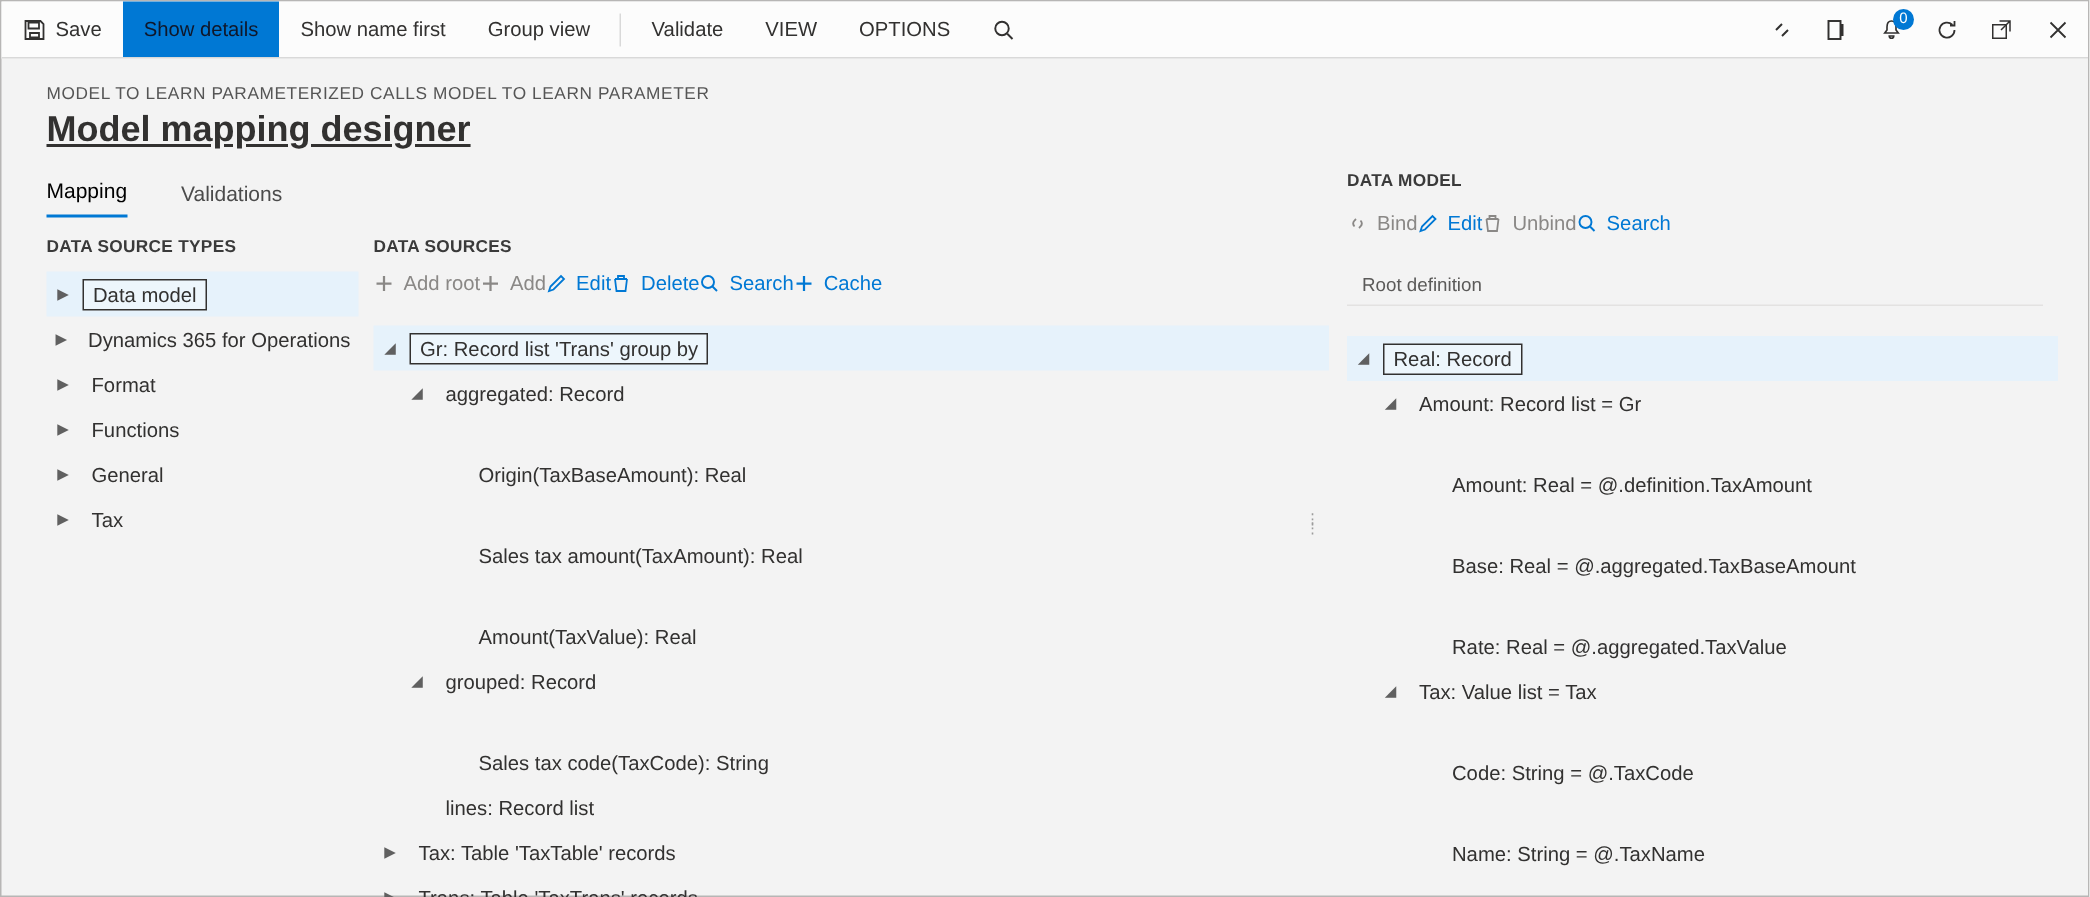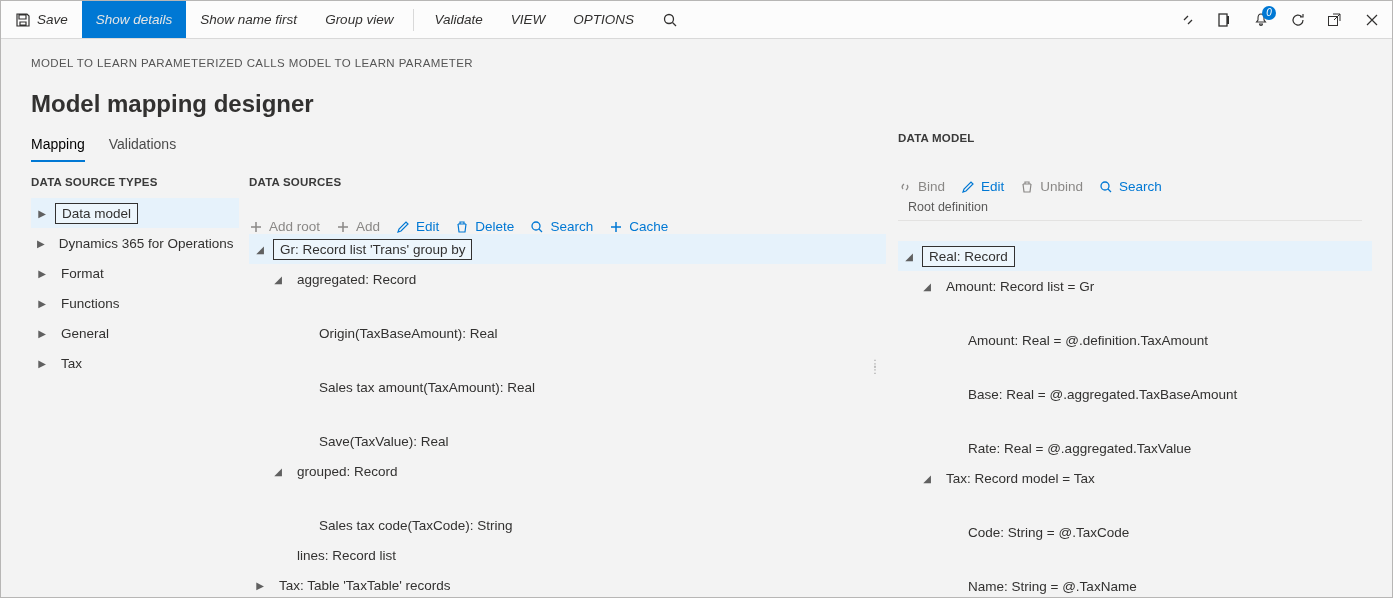--- a/index.html
+++ b/index.html
@@ -12,43 +12,43 @@
     background: #f3f3f3;
     overflow: hidden;
   }
   .app { display: flex; flex-direction: column; width: 100%; height: 100%; background: #f3f3f3; border: 1px solid #b7b6b5; }
 
   
   .cmdbar {
     display: flex; align-items: center;
     height: 38px; background: #fcfcfc;
     border-bottom: 1px solid #d9d9d9;
-    font-size: 13.5px; color: #323130; font-style: italic;
+    font-size: 13.5px; color: #323130;
   }
   .cmd-item {
     display: flex; align-items: center; gap: 6px;
     padding: 0 14px; height: 100%;
     cursor: pointer; white-space: nowrap;
   }
-  .cmd-item.hl { background: #0078d4; color: #e5e5e5; }
+  .cmd-item.hl { background: #0078d4; color: #0f172a; }
   .cmd-spacer { flex: 1; }
   .cmd-icon { display:inline-flex; align-items:center; justify-content:center; width:16px; height:16px; }
   .badge {
     position:absolute; top:-6px; right:-6px;
     background:#0078d4; color:#fff; border-radius:8px;
     min-width:14px; height:14px; font-size:10px; line-height:14px;
     text-align:center; padding:0 3px;
   }
   .ic-wrap { position:relative; display:inline-flex; align-items:center; justify-content:center; width:18px; }
 
   
   .headerzone { padding: 18px 30px 0 30px; }
   .breadcrumb { font-size: 11.5px; letter-spacing: 0.4px; color: #555; }
-  .pagetitle { font-size: 24px; font-weight: 600; margin-top: 21px; }
-  .tabs { display:flex; gap:24px; margin-top: 12px; }
+  .pagetitle { font-size: 24px; font-weight: 600; margin-top: 4px; text-decoration: underline; }
+  .tabs { display:flex; gap:36px; margin-top: 12px; align-items: flex-end; }
   .tab { font-size: 14px; padding: 6px 0 8px 0; cursor:pointer; color:#4b4b4b; }
   .tab.active { color:#000; border-bottom: 2px solid #0078d4; font-weight:400; }
 
   
   .cols { display:flex; flex:1; min-height:0; }
   .col { padding: 8px 0 0 0; }
   .col1 { width: 238px; padding-left: 30px; }
   .col2 { flex: 1; padding-left: 0; position:relative; }
   .col3 { width: 506px; padding-left: 12px; padding-right: 20px; border-left:0; }
   .sec-head { font-size: 11.5px; font-weight: 600; letter-spacing: 0.2px; margin: 6px 0 10px 0; color:#3a3a3a; }
@@ -64,21 +64,21 @@
   }
   .node .toggle { width:10px; text-align:center; color:#606060; font-size:10px; }
   .node .label { padding: 2px 6px; }
   .node.sel .label { border:1px solid #323130; background:#edf6fc; }
   .node.hilite { background:#e6f2fb; }
   .indent-1 { padding-left: 6px; }
   .indent-2 { padding-left: 24px; }
   .indent-3 { padding-left: 46px; margin-top: 24px; }
 
   
-  .toolbar { display:flex; gap:16px; align-items:flex-end; height:36px; padding-left:10px; }
+  .toolbar { display:flex; gap:0; align-items:flex-start; height:36px; padding-left:10px; }
   .tbtn { display:flex; align-items:center; gap:6px; color:#0078d4; cursor:pointer; font-size:13.5px; }
   .tbtn.disabled { color:#8a8886; cursor:default; }
   .tbtn svg { width:14px; height:14px; }
   .subhead { font-size:12.5px; color:#5b5a59; margin: 6px 0 0 10px; }
   .hline { border-bottom:1px solid #e3e2e1; margin:6px 10px 2px 0; }
 
   .midgrip {
     position:absolute; right:6px; top:200px; display:flex; flex-direction:column; gap:2px; color:#9c9c9c;
   }
   .midgrip span { font-size:10px; line-height:4px; }
@@ -297,21 +297,21 @@
                     </li>
                   <li>
                       <div class="node indent-3">
                         <span class="toggle"></span>
                         <span class="label">Sales tax amount(TaxAmount): Real</span>
                       </div>
                     </li>
                   <li>
                       <div class="node indent-3">
                         <span class="toggle"></span>
-                        <span class="label">Save(TaxValue): Real</span>
+                        <span class="label">Amount(TaxValue): Real</span>
                       </div>
                     </li>
                 </ul>
               </li>
               <li>
                   <div class="node indent-2">
                     <span class="toggle">◢</span>
                     <span class="label">grouped: Record</span>
                   </div>
                 <ul>
@@ -413,21 +413,21 @@
                       <div class="node indent-3">
                         <span class="toggle"></span>
                         <span class="label">Rate: Real = @.aggregated.TaxValue</span>
                       </div>
                     </li>
                 </ul>
               </li>
               <li>
                   <div class="node indent-2">
                     <span class="toggle">◢</span>
-                    <span class="label">Tax: Record model = Tax</span>
+                    <span class="label">Tax: Value list = Tax</span>
                   </div>
                 <ul>
                   <li>
                       <div class="node indent-3">
                         <span class="toggle"></span>
                         <span class="label">Code: String = @.TaxCode</span>
                       </div>
                     </li>
                   <li>
                       <div class="node indent-3">

